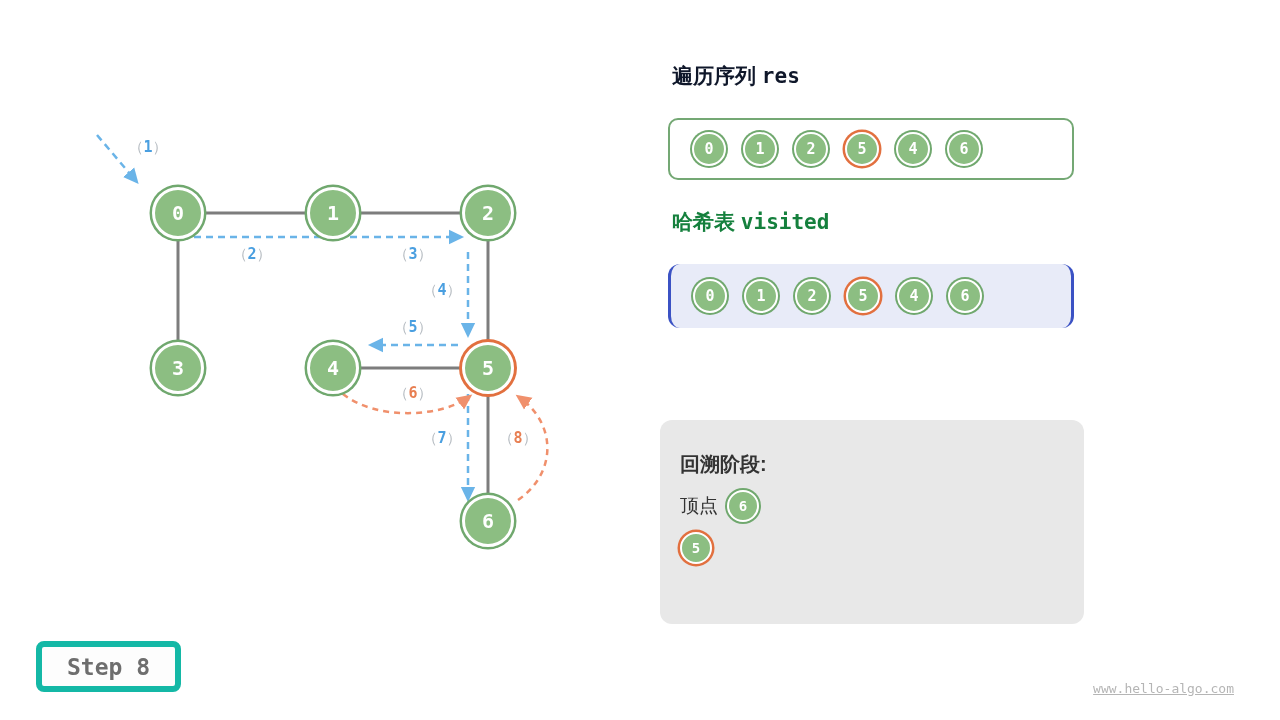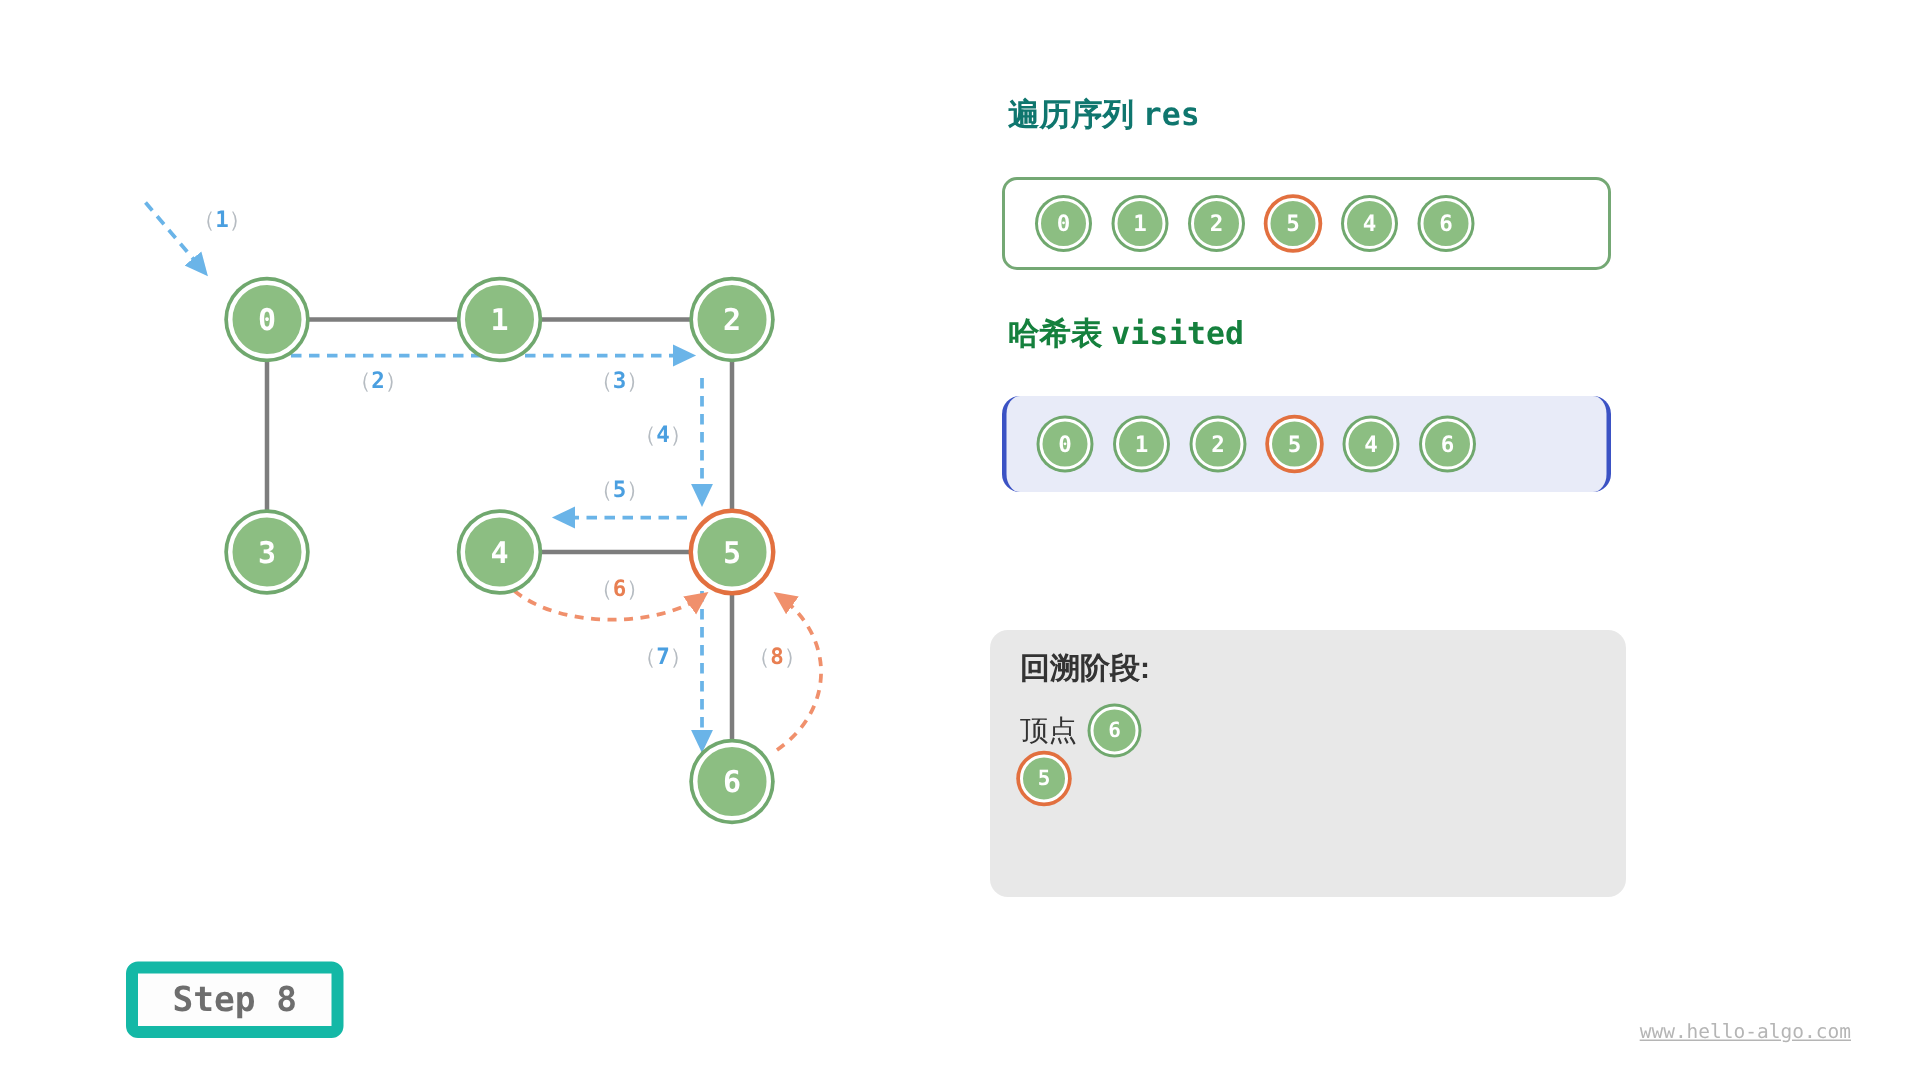--- a/index.html
+++ b/index.html
@@ -55,21 +55,21 @@
     font-weight: bold; font-size: 15px;
     display: inline-flex; align-items: center; justify-content: center;
     flex: 0 0 auto;
   }
   .snode.hl { box-shadow: 0 0 0 2.5px #e2703f; }
 
   
   .panel-title { position: absolute; font-size: 21px; font-weight: bold; white-space: nowrap; }
   .panel-title .zh { font-family: "Liberation Sans", sans-serif; }
   .panel-title .en { font-family: "DejaVu Sans Mono", monospace; }
-  .pt-green { color: #0f766e; }
+  .pt-green { color: #0f172a; }
   .pt-blue { color: #15803d; }
   .res-title { left: 672px; top: 62px; }
   .visited-title { left: 672px; top: 208px; }
 
   .seq-box {
     position: absolute; display: flex; align-items: center;
     padding-left: 22px; gap: 17px;
   }
   .res-box {
     left: 668px; top: 118px; width: 406px; height: 62px;
@@ -77,35 +77,35 @@
   }
   .visited-box {
     left: 668px; top: 264px; width: 406px; height: 64px;
     background: #e8ebf8;
     border-left: 3px solid #3b52c4; border-right: 3px solid #3b52c4;
     border-radius: 12px;
   }
 
   
   .explain {
-    position: absolute; left: 660px; top: 420px; width: 424px; height: 178px;
+    position: absolute; left: 660px; top: 420px; width: 424px; height: 204px;
     background: #e8e8e8; border-radius: 12px;
-    padding: 12px 20px; color: #333333; font-size: 19px;
+    padding: 31px 20px; color: #333333; font-size: 19px;
   }
   .explain-title { font-weight: bold; font-size: 20px; margin-bottom: 12px; }
-  .explain-line { display: flex; align-items: center; gap: 9px; white-space: nowrap; }
+  .explain-line { display: flex; align-items: center; gap: 9px; margin-top: 10px; white-space: nowrap; }
   .explain-line .snode { width: 32px; height: 32px; font-size: 14px; }
 
   
   .step-badge {
     position: absolute; left: 36px; top: 641px; width: 145px; height: 51px;
-    background: #fdfdfd; border: 8px solid #14b8a6; border-radius: 8px;
+    background: #fdfdfd; border: 6px solid #14b8a6; border-radius: 8px;
     display: flex; align-items: center; justify-content: center;
     font-family: "DejaVu Sans Mono", monospace; font-weight: bold;
-    font-size: 23px; color: #6e6e6e; margin-left: 48px;
+    font-size: 23px; color: #6e6e6e;
   }
   .watermark {
     position: absolute; right: 46px; top: 681px;
     font-family: "DejaVu Sans Mono", monospace; font-size: 13px; color: #b5b5b5; text-decoration: underline;
   }
 </style>
 </head>
 <body>
 
 <div class="stage">

